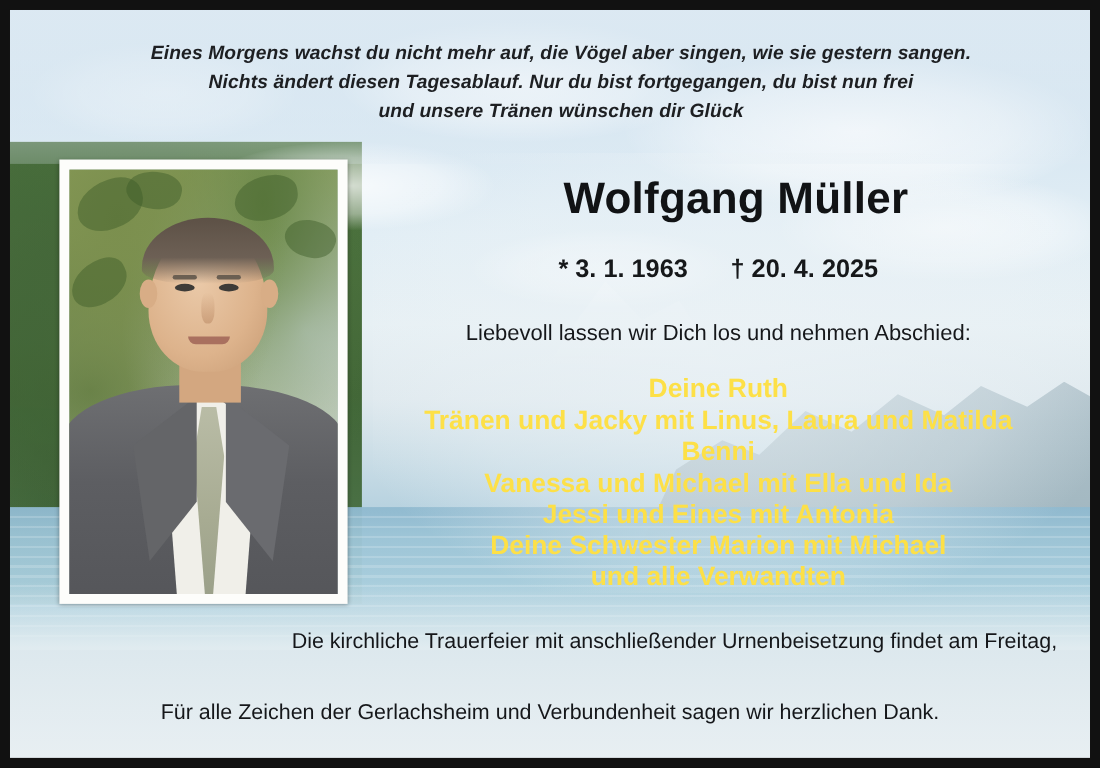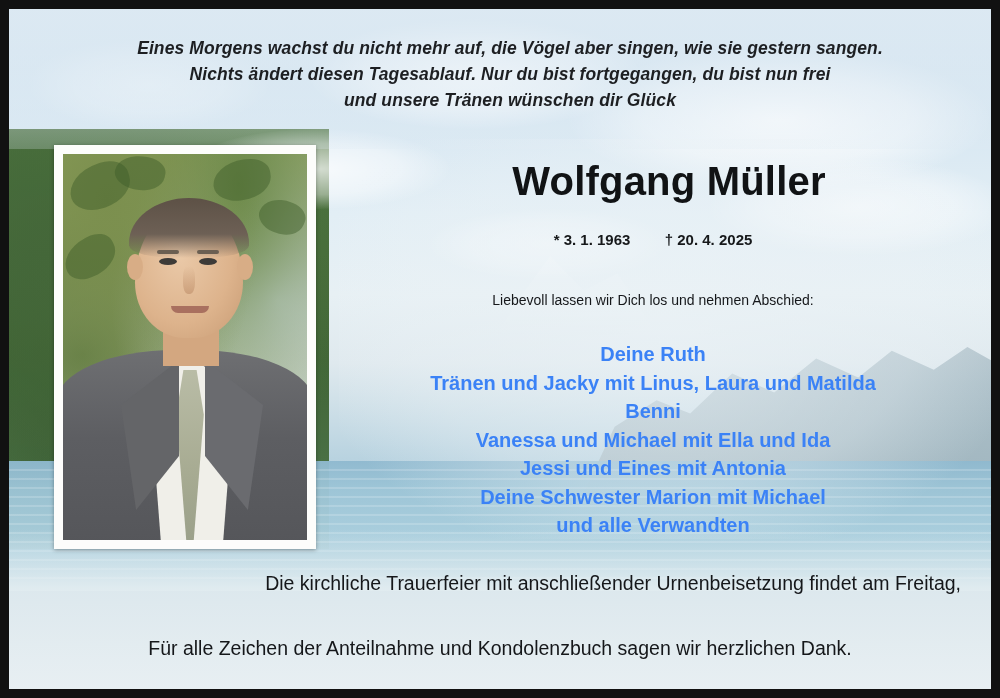--- a/index.html
+++ b/index.html
@@ -254,43 +254,43 @@
     font-weight: 700;
     letter-spacing: .2px;
     color: #111315;
     margin-left: 16px;
   }
   .dates {
     position: absolute;
     left: 320px; top: 222px;
     width: 648px;
     text-align: center;
-    font-size: 15px;
+    font-size: 23px;
     font-weight: 700;
     color: #16181a;
   }
   .dates .gap { display: inline-block; width: 26px; }
   .lead {
     position: absolute;
     left: 320px; top: 283px;
     width: 648px;
     text-align: center;
-    font-size: 14px;
+    font-size: 20px;
     font-weight: 400;
     color: #15171a;
   }
   .mourners {
     position: absolute;
     left: 320px; top: 331px;
     width: 648px;
     text-align: center;
-    font-size: 20px;
+    font-size: 24px;
     font-weight: 700;
     line-height: 28.5px;
-    color: #3b82f6;
+    color: #fde047;
   }
   .footer {
     position: absolute;
     left: 30px; top: 558px;
     width: 922px;
     text-align: right;
     font-size: 19.5px;
     line-height: 33px;
     color: #15171a;
   }
@@ -379,18 +379,18 @@
       <div>Vanessa und Michael mit Ella und Ida</div>
       <div>Jessi und Eines mit Antonia</div>
       <div>Deine Schwester Marion mit Michael</div>
       <div>und alle Verwandten</div>
     </div>
 
     <div class="footer">
       <div>Die kirchliche Trauerfeier mit anschließender Urnenbeisetzung findet am Freitag,</div>
     </div>
 
-    <div class="thanks">Für alle Zeichen der Anteilnahme und Kondolenzbuch sagen wir herzlichen Dank.</div>
+    <div class="thanks">Für alle Zeichen der Gerlachsheim und Verbundenheit sagen wir herzlichen Dank.</div>
 
   </div>
 
   <div class="frame"></div>
 </div>
 
 </body></html>

